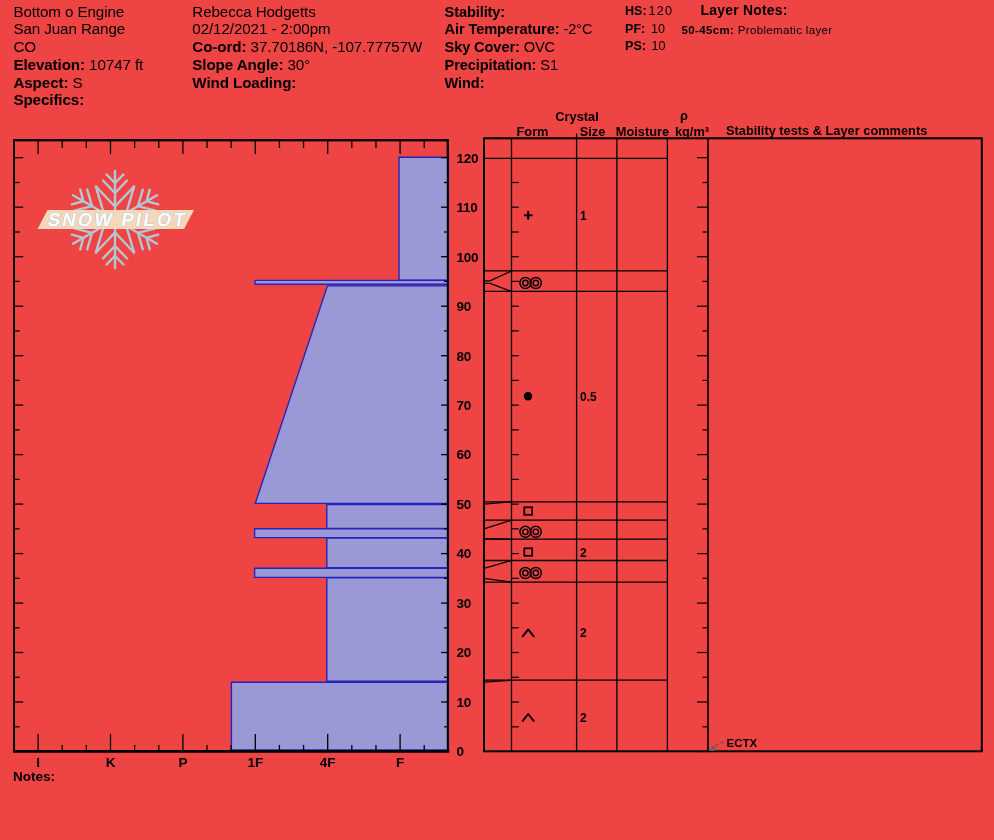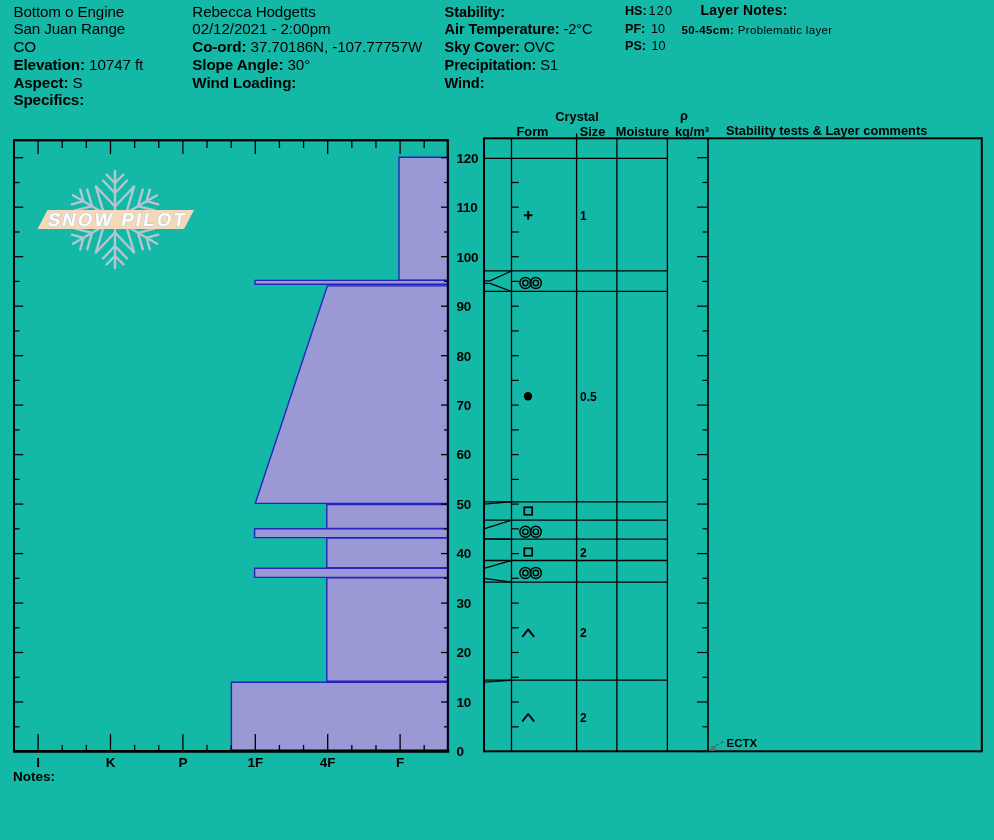--- a/index.html
+++ b/index.html
@@ -1,16 +1,16 @@
 <!DOCTYPE html>
 <html><head>
 <meta charset="utf-8">
 <style>
 html,body{margin:0;padding:0;background:#fff;}
-#page{position:relative;width:994px;height:840px;background:#14b8a6;font-family:"Liberation Sans",sans-serif;overflow:hidden;}
+#page{position:relative;width:994px;height:840px;background:#ef4444;font-family:"Liberation Sans",sans-serif;overflow:hidden;}
 svg{position:absolute;left:0;top:0;}
 text{font-family:"Liberation Sans",sans-serif;fill:#000;}
 </style>
 </head>
 <body>
 <div id="page">
 <svg width="994" height="840" viewBox="0 0 994 840">
 
 <text x="13.4" y="16.7" font-size="15.2" letter-spacing="-0.1">Bottom o Engine</text>
 

